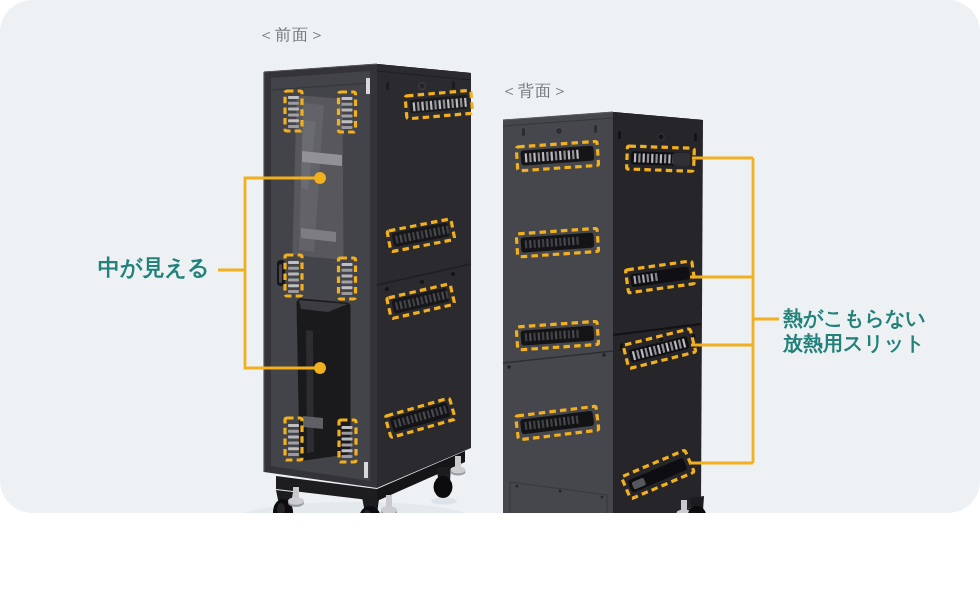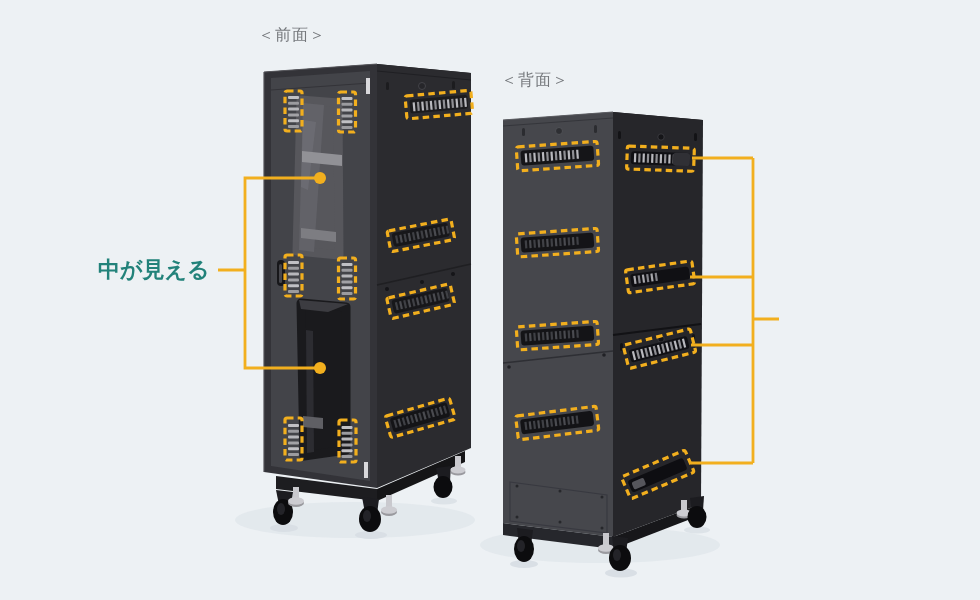--- a/index.html
+++ b/index.html
@@ -4,31 +4,31 @@
 <style>
   :root{
     --bg:#EDF1F4;
     --accent:#F2AF1E;
     --green:#22827A;
     --caption-gray:#75787C;
   }
   html,body{margin:0;padding:0;}
   body{font-family:"Liberation Sans","DejaVu Sans",sans-serif;}
   .stage{
-    position:relative;width:980px;height:600px;
-    background:var(--bg);overflow:hidden;
+    position:relative;width:980px;height:513px;
+    background:var(--bg);overflow:hidden;border-radius:32px;
   }
   .caption{
     position:absolute;font-size:16px;color:var(--caption-gray);
     letter-spacing:1px;white-space:nowrap;line-height:1;
   }
   .caption-front{left:258px;top:27px;}
-  .caption-back{left:501px;top:73px;font-family:Liberation Mono, monospace;}
+  .caption-back{left:501px;top:83px;}
   .callout{
-    position:absolute;color:var(--green);font-weight:bold;white-space:nowrap;
+    position:absolute;color:var(--green);font-weight:bold;white-space:nowrap;font-family:Liberation Mono, monospace;
   }
   .callout-left{left:98px;top:257px;font-size:22px;line-height:26px;}
   .callout-right{left:783px;top:307px;font-size:20px;line-height:25px;}
   svg{position:absolute;left:0;top:0;}
   .hl{fill:none;stroke:var(--accent);stroke-width:3.2;stroke-dasharray:6.5 4.2;}
   .cl{fill:none;stroke:var(--accent);stroke-width:2.8;}
   .dot{fill:var(--accent);}
 </style>
 </head>
 <body>
@@ -316,14 +316,18 @@
   </g>
 </svg>
 
 <div class="caption caption-front">＜前面＞</div>
 <div class="caption caption-back">＜背面＞</div>
 
 <div class="callout callout-left">
   <div>中が見える</div>
 </div>
 
-
+<div class="callout callout-right">
+  <div>熱がこもらない</div>
+  <div>放熱用スリット</div>
 </div>
 
+</div>
+
 </body></html>

